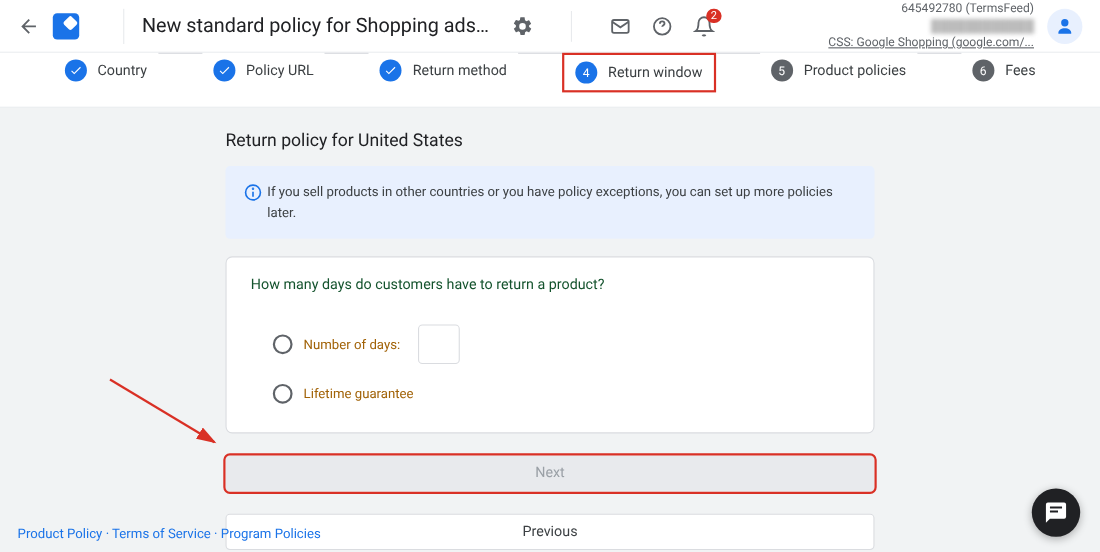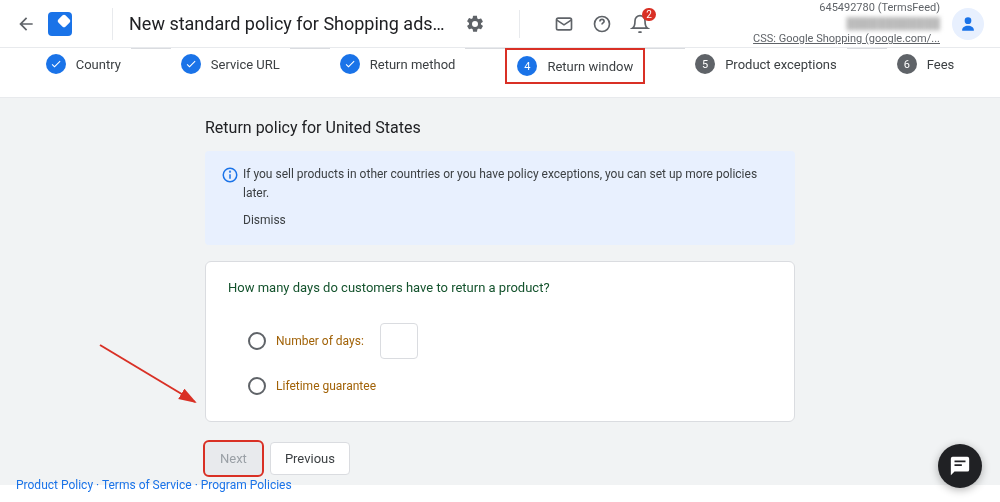--- a/index.html
+++ b/index.html
@@ -41,21 +41,21 @@
   .info-text { line-height: 1.6; }
   .dismiss { margin-top: 8px; cursor: pointer; }
   .card { background: #fff; border: 1px solid #dadce0; border-radius: 6px; padding: 18px 22px 26px; }
   .card-q { font-size: 13px; color: #14532d; margin-bottom: 28px; }
   .radio-row { display: flex; align-items: center; gap: 10px; margin-bottom: 18px; padding-left: 20px; }
   .radio-row:last-child { margin-bottom: 0; }
   .radio { width: 18px; height: 18px; border: 2px solid #5f6368; border-radius: 50%; cursor: pointer; flex-shrink: 0; }
   .radio-label { font-size: 12px; color: #a16207; }
   .days-input { width: 38px; height: 36px; border: 1px solid #dadce0; border-radius: 4px; margin-left: 6px; padding: 4px; font-size: 13px; }
   
-  .nav-buttons { display: flex; gap: 8px; margin-top: 20px; position: relative; }
+  .nav-buttons { display: flex; gap: 20px; margin-top: 20px; position: relative; flex-direction: column; }
   .btn { padding: 8px 14px; font-size: 13px; border-radius: 4px; cursor: pointer; border: 1px solid #dadce0; background: #fff; color: #3c4043; }
   .btn.next { background: #e8eaed; color: #9aa0a6; border-color: transparent; }
   .btn.next.highlighted { outline: 2px solid #d93025; outline-offset: 0; }
   
   
   .footer { position: absolute; bottom: 10px; left: 16px; font-size: 12px; color: #1a73e8; }
   .footer a { color: #1a73e8; text-decoration: none; cursor: pointer; }
   .fab { position: absolute; bottom: 14px; right: 18px; width: 44px; height: 44px; border-radius: 50%; background: #202124; color: #fff; display: flex; align-items: center; justify-content: center; cursor: pointer; box-shadow: 0 2px 8px rgba(0,0,0,0.3); }
   
   
@@ -125,40 +125,40 @@
       </div>
     <span class="step-label">Country</span>
   </div>
   <div class="step-conn"></div>
   <div class="step">
     <div class="step-circle complete">
         <svg width="12" height="12" viewBox="0 0 24 24" fill="#fff">
           <path d="M9 16.17L4.83 12 3.41 13.41 9 19 21 7l-1.41-1.41z"></path>
         </svg>
       </div>
-    <span class="step-label">Service URL</span>
+    <span class="step-label">Policy URL</span>
   </div>
   <div class="step-conn"></div>
   <div class="step">
     <div class="step-circle complete">
         <svg width="12" height="12" viewBox="0 0 24 24" fill="#fff">
           <path d="M9 16.17L4.83 12 3.41 13.41 9 19 21 7l-1.41-1.41z"></path>
         </svg>
       </div>
     <span class="step-label">Return method</span>
   </div>
   <div class="step-conn"></div>
   <div class="step highlighted">
     <div class="step-circle active">4</div>
     <span class="step-label">Return window</span>
   </div>
   <div class="step-conn"></div>
   <div class="step">
     <div class="step-circle pending">5</div>
-    <span class="step-label">Product exceptions</span>
+    <span class="step-label">Product policies</span>
   </div>
   <div class="step-conn"></div>
   <div class="step">
     <div class="step-circle pending">6</div>
     <span class="step-label">Fees</span>
   </div>
 </div>
 
 <div class="main">
   <div class="content">
@@ -166,21 +166,20 @@
     <div class="info-banner">
       <span class="info-icon">
         <svg width="18" height="18" viewBox="0 0 24 24" fill="none" stroke="#1a73e8" stroke-width="2">
             <circle cx="12" cy="12" r="9"></circle>
             <line x1="12" y1="11" x2="12" y2="17"></line>
             <circle cx="12" cy="7.5" r="0.5" fill="#1a73e8"></circle>
           </svg>
       </span>
       <div class="info-text">
         <div>If you sell products in other countries or you have policy exceptions, you can set up more policies later.</div>
-        <div class="dismiss">Dismiss</div>
       </div>
     </div>
     <div class="card">
       <div class="card-q">How many days do customers have to return a product?</div>
       <div class="radio-row">
         <div class="radio"></div>
         <span class="radio-label">Number of days:</span>
         <input class="days-input" type="text" value="" style="">
       </div>
       <div class="radio-row">

